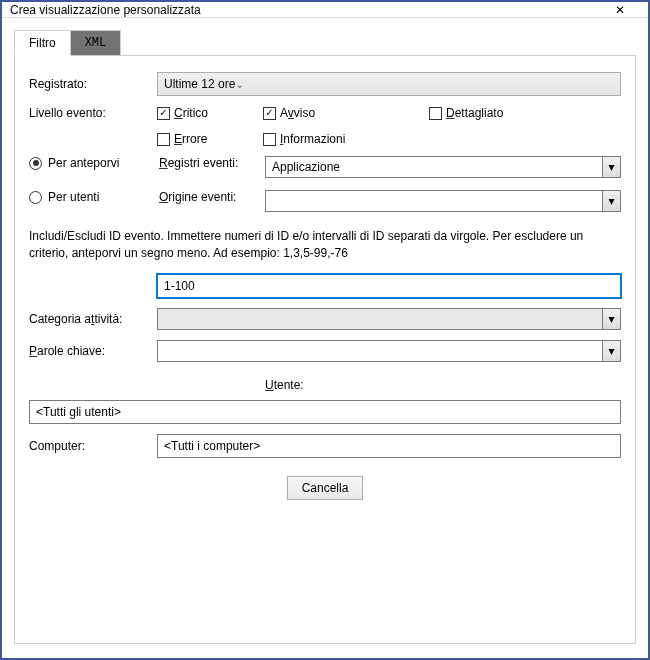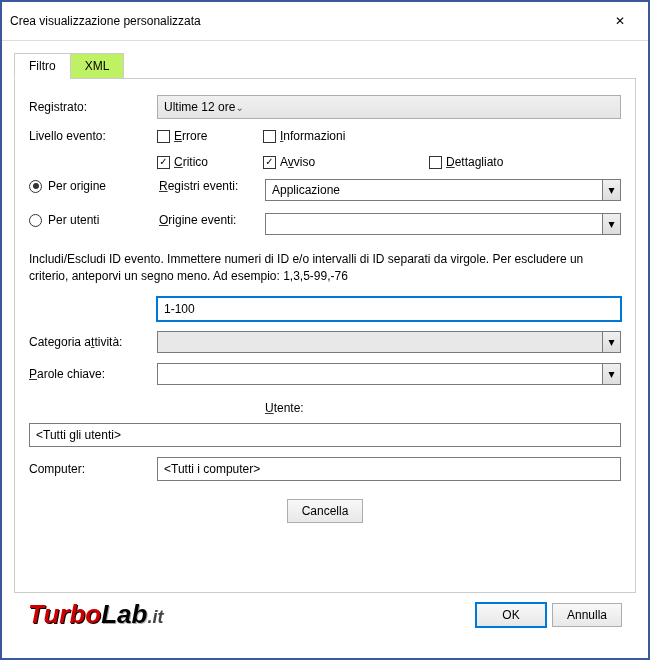--- a/index.html
+++ b/index.html
@@ -1,25 +1,25 @@
 <!DOCTYPE html>
 <html><head>
   <meta charset="utf-8">
   <style>
     * { box-sizing: border-box; margin: 0; padding: 0; font-family: 'Segoe UI', Tahoma, sans-serif; font-size: 12px; }
     body { background: #fff; width: 650px; height: 660px; border: 2px solid #3b5998; position: relative; }
     .window { width: 100%; height: 100%; background: #fff; display: flex; flex-direction: column; }
-    .titlebar { height: 39px; display: flex; align-items: center; padding: 0 8px; border-bottom: 1px solid #ddd; }
+    .titlebar { height: 16px; display: flex; align-items: center; padding: 0 8px; border-bottom: 1px solid #ddd; }
     .titlebar-text { flex: 1; font-size: 12px; }
     .close-btn { width: 40px; height: 28px; display: flex; align-items: center; justify-content: center; cursor: pointer; font-size: 14px; }
     .content { flex: 1; padding: 12px 12px 14px 12px; display: flex; flex-direction: column; position: relative; }
     .tabs { display: flex; position: relative; z-index: 2; }
     .tab { padding: 5px 14px; border: 1px solid #ccc; background: #fff; cursor: pointer; margin-right: -1px; }
     .tab.active { border-bottom: 1px solid #fff; background: #fff; }
-    .tab.inactive { background: #bef264; }
+    .tab.inactive { background: #737373; font-family: Liberation Mono, monospace; }
     .panel { border: 1px solid #ccc; margin-top: -1px; padding: 16px 14px 10px 14px; flex: 1; display: flex; flex-direction: column; gap: 10px; }
     .row { display: flex; align-items: center; gap: 8px; }
     .label-col { width: 120px; flex-shrink: 0; }
     .select { flex: 1; height: 24px; border: 1px solid #adadad; background: linear-gradient(#f0f0f0,#e5e5e5); padding: 0 6px; display: flex; align-items: center; justify-content: flex-start; cursor: pointer; }
     .chev { font-size: 10px; color: #555; }
     .checkgroup { display: flex; align-items: center; gap: 4px; width: 100px; }
     .checkgroup.wide { width: 120px; }
     .checkbox { width: 13px; height: 13px; border: 1px solid #333; display: flex; align-items: center; justify-content: center; cursor: pointer; background: #fff; }
     .checkbox.checked::after { content: "✓"; font-size: 10px; line-height: 1; }
     .underline { text-decoration: underline; text-decoration-color: #333; }
@@ -74,50 +74,50 @@
           <span>Ultime 12 ore</span>
           <span class="chev">⌄</span>
         </div>
       </div>
 
       <div class="row" style="align-items:flex-start;">
         <span class="label-col">Livello evento:</span>
         <div style="flex:1;display:flex;flex-direction:column;gap:12px;">
           <div style="display:flex;gap:6px;">
             <div class="checkgroup">
-              <div class="checkbox"></div>
-              <span><span class="underline">E</span>rrore</span>
-            </div>
-            <div class="checkgroup wide">
-              <div class="checkbox"></div>
-              <span><span class="underline">I</span>nformazioni</span>
-            </div>
-          </div>
-          <div style="display:flex;gap:6px;">
-            <div class="checkgroup">
               <div class="checkbox checked"></div>
               <span><span class="underline">C</span>ritico</span>
             </div>
             <div class="checkgroup">
               <div class="checkbox checked"></div>
               <span>A<span class="underline">v</span>viso</span>
             </div>
             <div class="checkgroup wide" style="margin-left:60px;">
               <div class="checkbox"></div>
               <span><span class="underline">D</span>ettagliato</span>
             </div>
           </div>
+          <div style="display:flex;gap:6px;">
+            <div class="checkgroup">
+              <div class="checkbox"></div>
+              <span><span class="underline">E</span>rrore</span>
+            </div>
+            <div class="checkgroup wide">
+              <div class="checkbox"></div>
+              <span><span class="underline">I</span>nformazioni</span>
+            </div>
+          </div>
         </div>
       </div>
 
       <div class="two-col">
         <div class="left-radio">
           <div class="radio-row">
             <div class="radio checked"></div>
-            <span>Per origine</span>
+            <span>Per anteporvi</span>
           </div>
           <div class="radio-row">
             <div class="radio"></div>
             <span>Per utenti</span>
           </div>
         </div>
         <div class="right-fields">
           <div class="field-row">
             <span class="field-label"><span class="underline">R</span>egistri eventi:</span>
             <div class="combo">
@@ -174,26 +174,15 @@
         <span class="label-col">Computer:</span>
         <input class="textinput plain" value="&lt;Tutti i computer&gt;" style="">
       </div>
 
       <div class="cancella-row">
         <div class="btn">Cancella</div>
       </div>
 
     </div>
 
-    <div class="footer">
-      <div class="logo">
-        <span class="logo-turbo">Turbo</span>
-          <span class="logo-lab">Lab</span>
-          <span class="logo-it">.it</span>
-      </div>
-      <div class="footer-btns">
-        <div class="btn primary">OK</div>
-        <div class="btn">Annulla</div>
-      </div>
-    </div>
 
   </div>
 </div>
 
 </body></html>

